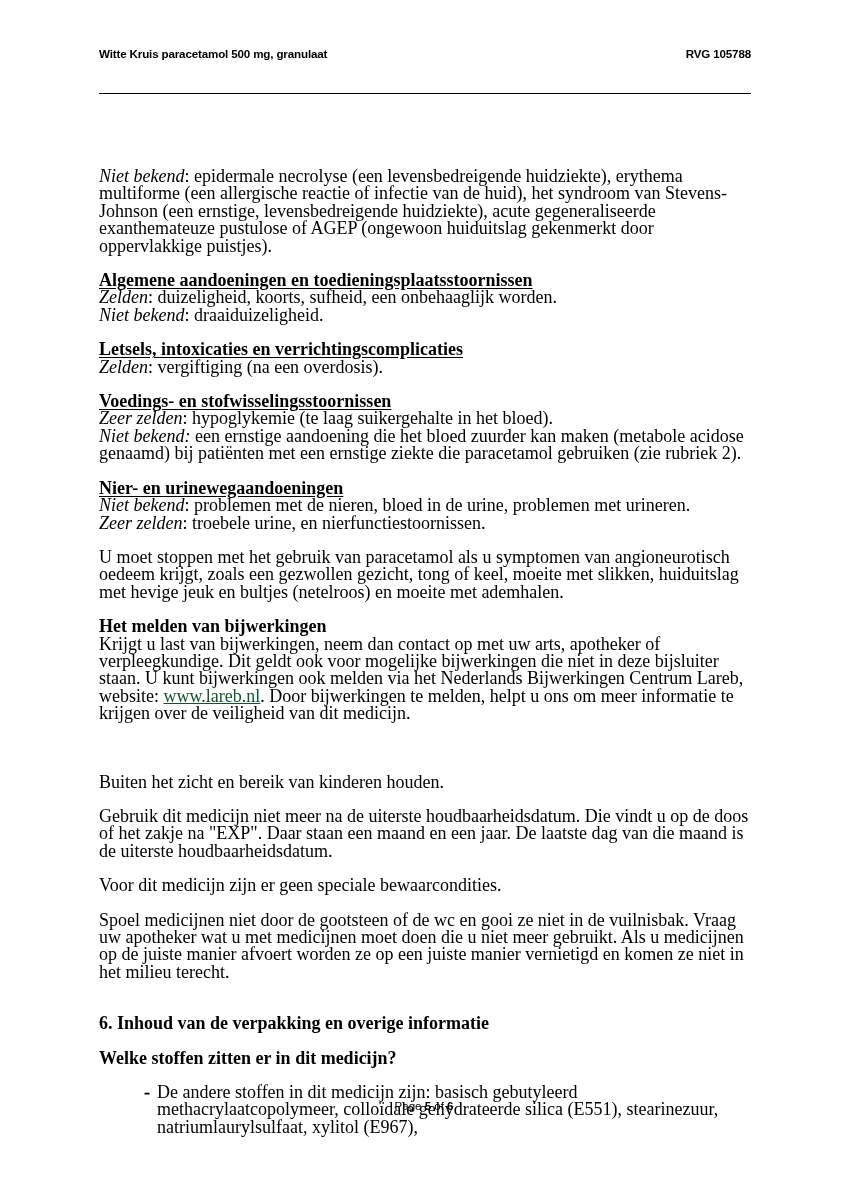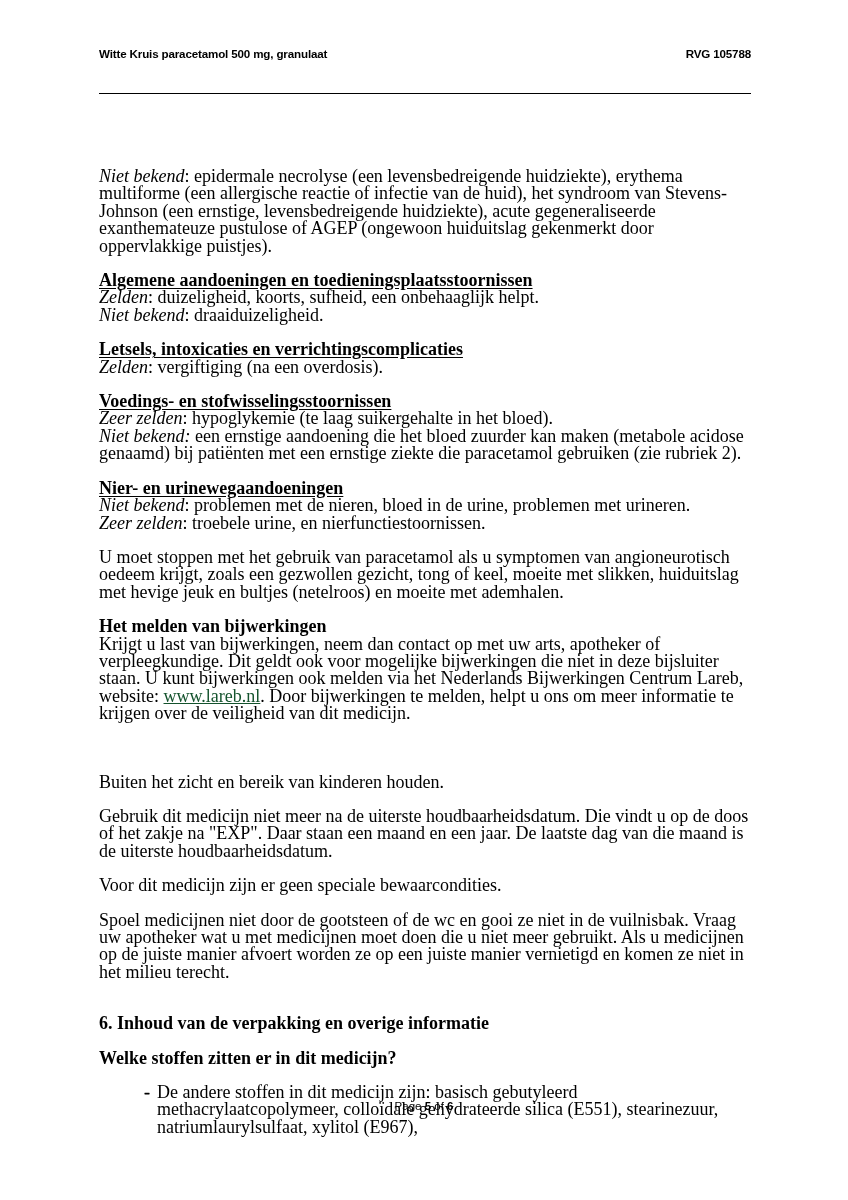--- a/index.html
+++ b/index.html
@@ -147,21 +147,21 @@
   </div>
   <div class="header-rule"></div>
 
   <div class="content">
 
     <p class="para"><span class="it">Niet bekend</span><span>: epidermale necrolyse (een levensbedreigende huidziekte), erythema multiforme (een allergische reactie of infectie van de huid), het syndroom van Stevens-Johnson (een ernstige, levensbedreigende huidziekte), acute gegeneraliseerde exanthemateuze pustulose of AGEP (ongewoon huiduitslag gekenmerkt door oppervlakkige puistjes).</span></p>
 
     <div class="spacer-md"></div>
 
     <p class="shead-line"><span class="shead">Algemene aandoeningen en toedieningsplaatsstoornissen</span></p>
-    <p class="para"><span class="it">Zelden</span><span>: duizeligheid, koorts, sufheid, een onbehaaglijk helpt.</span></p>
+    <p class="para"><span class="it">Zelden</span><span>: duizeligheid, koorts, sufheid, een onbehaaglijk worden.</span></p>
     <p class="para"><span class="it">Niet bekend</span><span>: draaiduizeligheid.</span></p>
 
     <div class="spacer-md"></div>
 
     <p class="shead-line"><span class="shead">Letsels, intoxicaties en verrichtingscomplicaties</span></p>
     <p class="para"><span class="it">Zelden</span><span>: vergiftiging (na een overdosis).</span></p>
 
     <div class="spacer-md"></div>
 
     <p class="shead-line"><span class="shead">Voedings- en stofwisselingsstoornissen</span></p>

